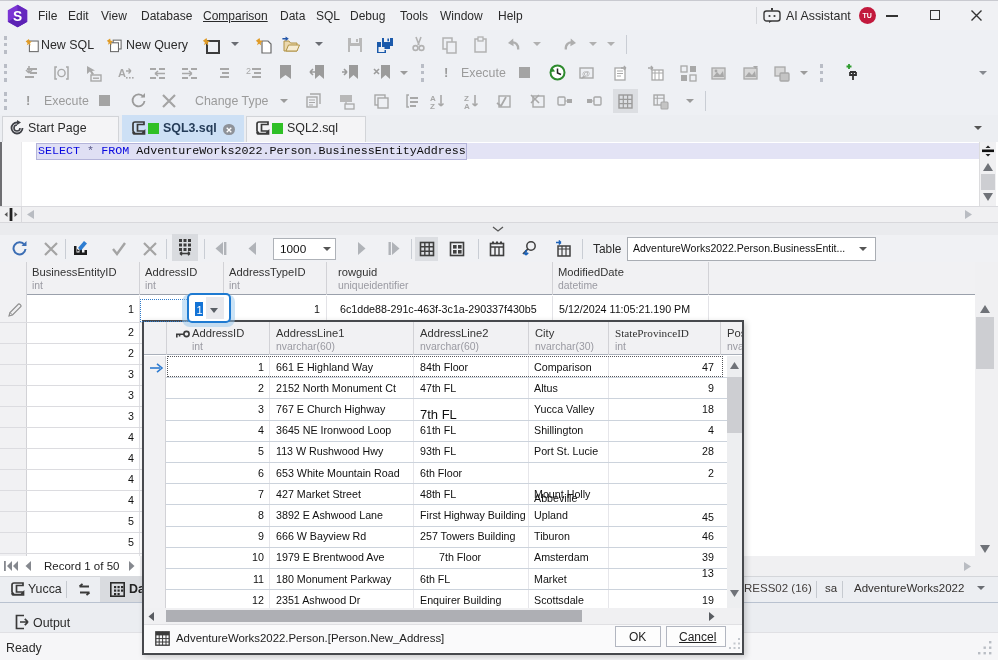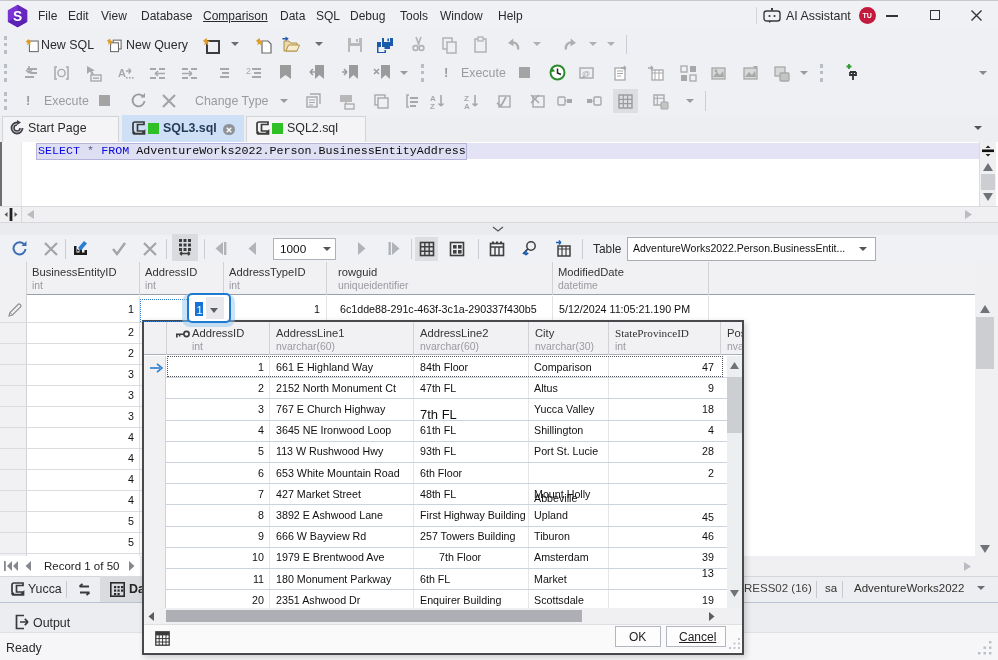--- a/index.html
+++ b/index.html
@@ -701,21 +701,21 @@
   <div class="txt" style="left:276px;top:229.3px;font-size:10.7px;color:#101010;margin-left:19px;">7th Floor</div>
   <div class="txt" style="left:390px;top:229.3px;font-size:10.7px;color:#101010;">Amsterdam</div>
   <div class="txt" style="left:570px;top:229.3px;font-size:10.7px;color:#101010;transform:translateX(-100%);">39</div>
   <div class="abs" style="left:0;top:246.0px;width:583px;height:1px;background:#ccd3dc;"></div>
   <div class="txt" style="left:120px;top:250.5px;font-size:10.7px;color:#101010;transform:translateX(-100%);">11</div>
   <div class="txt" style="left:132px;top:250.5px;font-size:10.7px;color:#101010;">180 Monument Parkway</div>
   <div class="txt" style="left:276px;top:250.5px;font-size:10.7px;color:#101010;">6th FL</div>
   <div class="txt" style="left:390px;top:250.5px;font-size:10.7px;color:#101010;">Market</div>
   <div class="txt" style="left:570px;top:245px;font-size:11px;color:#101010;transform:translateX(-100%);">13</div>
   <div class="abs" style="left:0;top:267.2px;width:583px;height:1px;background:#ccd3dc;"></div>
-  <div class="txt" style="left:120px;top:271.7px;font-size:10.7px;color:#101010;transform:translateX(-100%);">20</div>
+  <div class="txt" style="left:120px;top:271.7px;font-size:10.7px;color:#101010;transform:translateX(-100%);">12</div>
   <div class="txt" style="left:132px;top:271.7px;font-size:10.7px;color:#101010;">2351 Ashwood Dr</div>
   <div class="txt" style="left:276px;top:271.7px;font-size:10.7px;color:#101010;">Enquirer Building</div>
   <div class="txt" style="left:390px;top:271.7px;font-size:10.7px;color:#101010;">Scottsdale</div>
   <div class="txt" style="left:570px;top:271.7px;font-size:10.7px;color:#101010;transform:translateX(-100%);">19</div>
 
   <div class="abs" style="left:0;top:34px;width:22px;height:252px;background:#f1f1f3;border-right:1px solid #d2d2d6;"></div>
   <svg class="abs" style="left:5px;top:41px;" width="14" height="10" viewBox="0 0 14 10">
     <path d="M1 5 L11 5" stroke="#2e7bd0" stroke-width="1.6"></path>
     <path d="M8 0.8 L13 5 L8 9.2" fill="none" stroke="#2e7bd0" stroke-width="1.6"></path>
   </svg>
@@ -739,20 +739,21 @@
   <svg class="abs" style="left:564px;top:290px;" width="7" height="9" viewBox="0 0 7 9">
       <path d="M1 0 L6.5 4.5 L1 9 Z" fill="#595c61"></path>
     </svg>
 
   <div class="abs" style="left:0;top:302px;width:598px;height:28px;background:#fafafb;border-top:1px solid #e0e0e3;"></div>
   <svg class="abs" style="left:11px;top:309px;" width="15" height="15" viewBox="0 0 15 15">
     <rect x="0.8" y="0.8" width="13.4" height="13.4" fill="none" stroke="#3a3a3a" stroke-width="1.3"></rect>
     <rect x="1" y="1" width="13" height="3.4" fill="#3a3a3a"></rect>
     <path d="M0.8 7.6 L14.2 7.6 M0.8 11 L14.2 11 M4.2 0.8 L4.2 14.2 M7.6 0.8 L7.6 14.2 M11 0.8 L11 14.2" stroke="#3a3a3a" stroke-width="1"></path>
   </svg>
+  <div class="txt" style="left:32px;top:310px;font-size:11.4px;color:#222;">AdventureWorks2022.Person.[Person.New_Address]</div>
   <div class="abs" style="left:471px;top:304px;width:46px;height:21px;background:#fdfdfd;border:1px solid #b2b6c0;"></div>
   <div class="txt" style="left:485px;top:308px;font-size:12px;color:#222;">OK</div>
   <div class="abs" style="left:522px;top:304px;width:60px;height:21px;background:#fdfdfd;border:1px solid #b2b6c0;"></div>
   <div class="txt" style="left:535px;top:308px;font-size:12px;color:#222;text-decoration:underline;">Cancel</div>
   <svg class="abs" style="left:585px;top:316px;" width="12" height="12" viewBox="0 0 12 12">
     <g fill="#c3c7cd">
         <rect x="9" y="0" width="2" height="2"></rect>
         <rect x="9" y="4.5" width="2" height="2"></rect>
         <rect x="4.5" y="4.5" width="2" height="2"></rect>
         <rect x="9" y="9" width="2" height="2"></rect>

